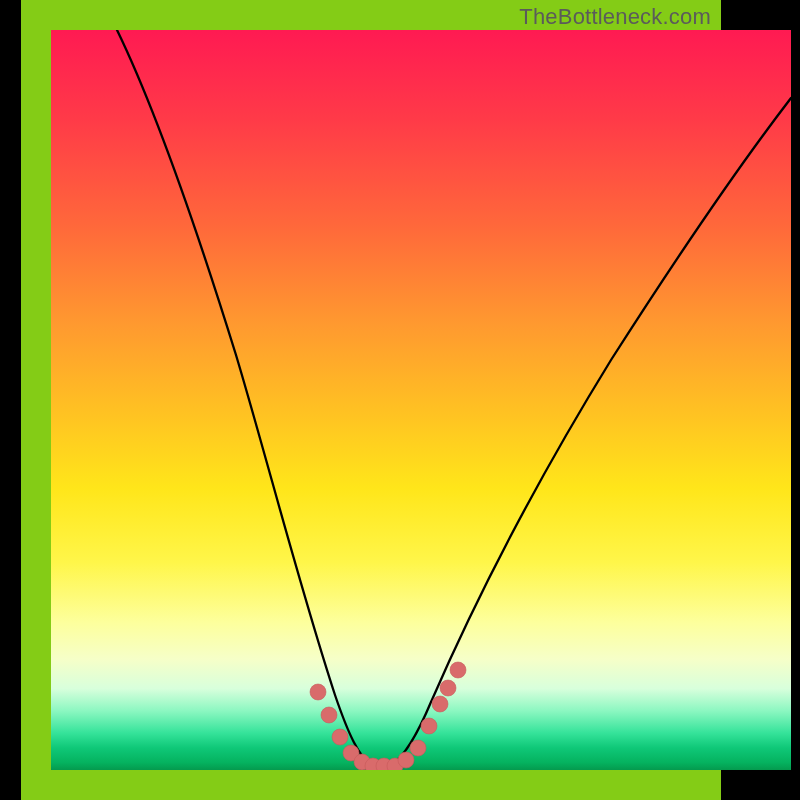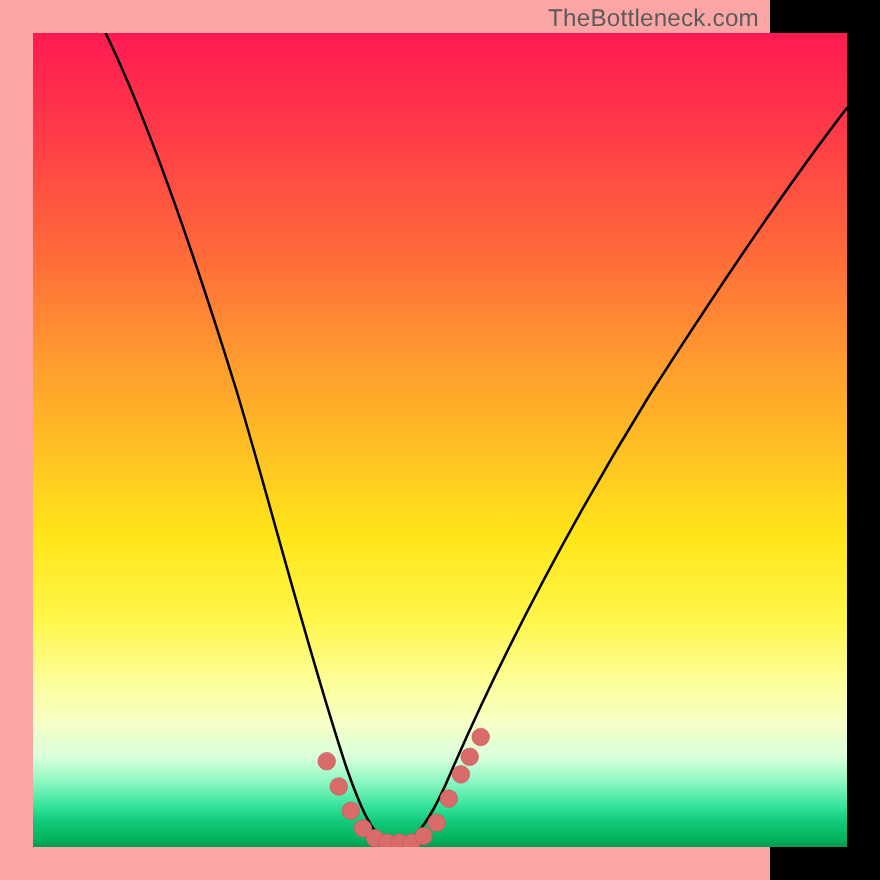--- a/index.html
+++ b/index.html
@@ -8,21 +8,22 @@
     width: 800px;
     height: 800px;
     background: #000;
     overflow: hidden;
     font-family: Arial, Helvetica, sans-serif;
   }
   .frame {
     position: relative;
     width: 700px;
     height: 800px;
-    background: #fca5a5;
+    background: #84cc16;
+    margin-left: 21px;
   }
   .watermark {
     position: absolute;
     top: 4px;
     right: 10px;
     color: #5b5b5b;
     font-size: 22px;
     font-weight: 500;
     letter-spacing: 0.2px;
     z-index: 10;

